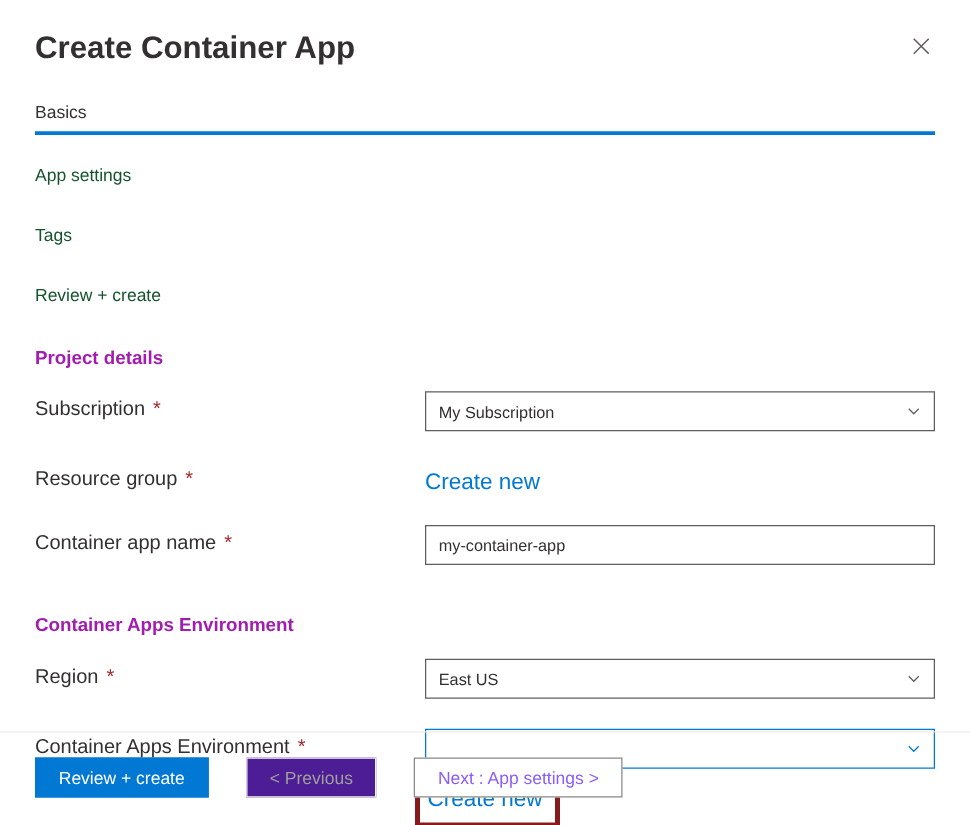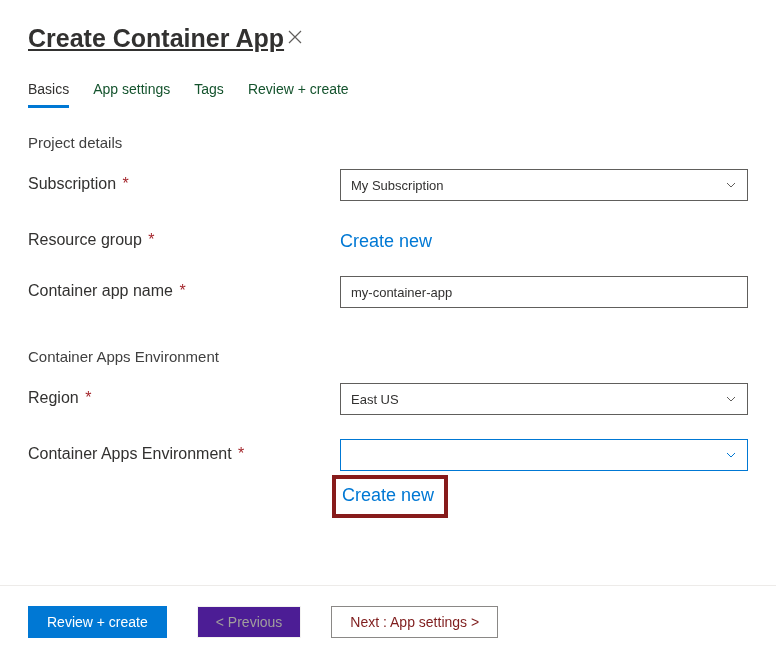--- a/index.html
+++ b/index.html
@@ -10,57 +10,58 @@
       width: 776px;
       height: 660px;
       background: #fff;
       position: relative;
     }
     .panel {
       padding: 24px 28px 0 28px;
     }
     .header {
       display: flex;
+      justify-content: space-between;
       align-items: center;
       margin-bottom: 28px;
-      text-decoration: underline;
     }
     .title {
       font-size: 25px;
       font-weight: 600;
       color: #323130;
     }
     .close-btn {
       font-size: 16px;
       color: #605e5c;
       cursor: pointer;
       padding: 4px;
       line-height: 1;
     }
     .tabs {
       display: flex;
       gap: 24px;
       border-bottom: none;
       margin-bottom: 26px;
+      flex-direction: column;
     }
     .tab {
       font-size: 14px;
       color: #14532d;
       padding-bottom: 8px;
       cursor: pointer;
     }
     .tab.active {
       color: #323130;
       font-weight: 400;
       border-bottom: 3px solid #0078d4;
     }
     .section-heading {
       font-size: 15px;
-      font-weight: 400;
-      color: #404040;
+      font-weight: 700;
+      color: #a21caf;
       margin-bottom: 18px;
     }
     .section2 { margin-top: 40px; }
     .form-row {
       display: flex;
       align-items: flex-start;
       margin-bottom: 24px;
     }
     .form-label {
       width: 312px;
@@ -127,21 +128,21 @@
       gap: 30px;
       align-items: center;
     }
     .btn {
       height: 32px;
       padding: 0 18px;
       font-size: 14px;
       font-family: inherit;
       border: 1px solid #8a8886;
       background: #fff;
-      color: #7f1d1d;
+      color: #8b5cf6;
       cursor: pointer;
     }
     .btn-primary {
       background: #0078d4;
       border-color: #0078d4;
       color: #fff;
     }
     .btn-disabled {
       background: #4c1d95;
       border-color: #f3f2f1;

